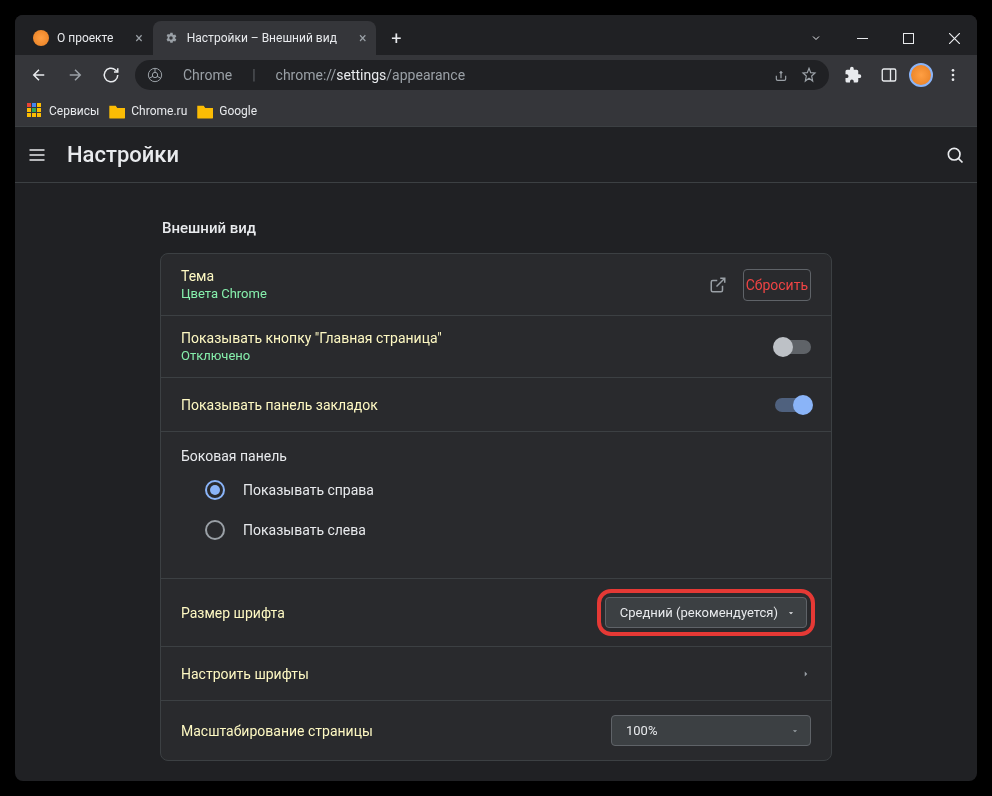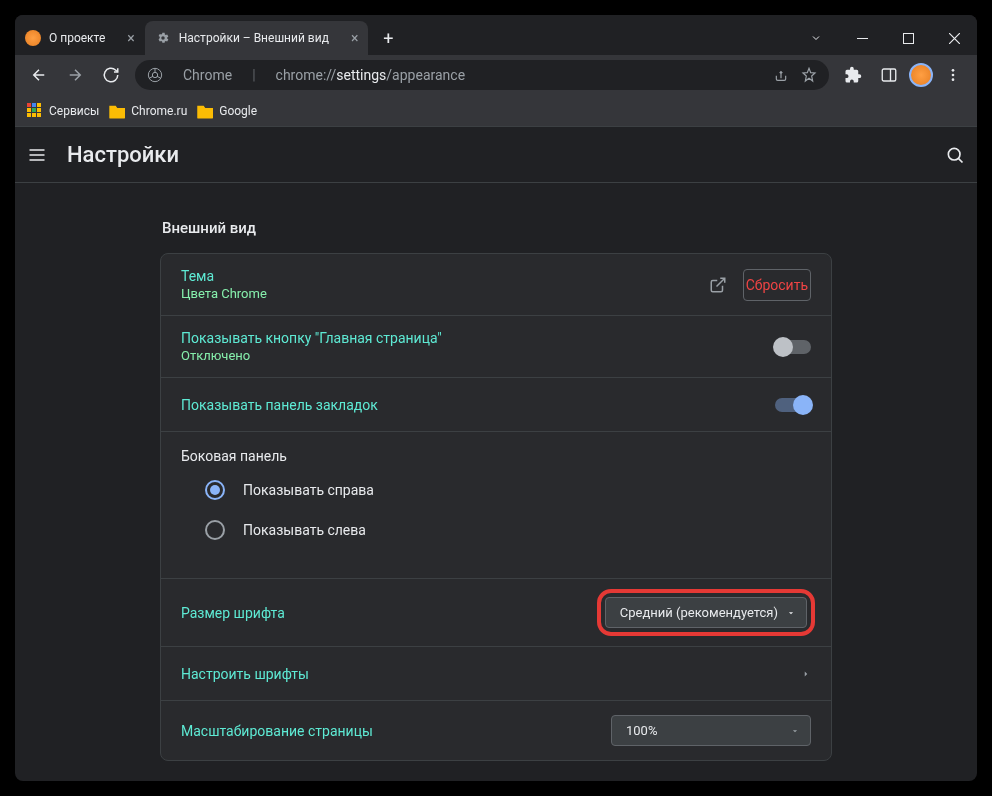--- a/index.html
+++ b/index.html
@@ -1,21 +1,21 @@
 <!DOCTYPE html>
 <html><head>
 <meta charset="utf-8">
 <style>
 * { margin: 0; padding: 0; box-sizing: border-box; font-family: Roboto, "Segoe UI", Arial, sans-serif; }
 body { background: #000; width: 992px; height: 796px; overflow: hidden; }
 .window { position: absolute; left: 15px; top: 15px; width: 962px; height: 766px; background: #202124; border-radius: 8px; overflow: hidden; }
 
 
 .titlebar { height: 40px; background: #202124; display: flex; align-items: flex-end; }
-.tabs { display: flex; align-items: flex-end; height: 100%; padding-left: 0; flex: 1; }
+.tabs { display: flex; align-items: flex-end; height: 100%; padding-left: 8px; flex: 1; }
 .tab { display: flex; align-items: center; height: 34px; padding: 0 10px; color: #e8eaed; font-size: 12px; position: relative; }
 .tab.inactive { background: transparent; }
 .tab.active { background: #35363a; border-radius: 8px 8px 0 0; }
 .tab-icon { width: 16px; height: 16px; margin-right: 8px; display: flex; align-items: center; justify-content: center; }
 .tab-icon.orange { background: radial-gradient(circle, #ff9f43, #e67e22); border-radius: 50%; }
 .tab-title { white-space: nowrap; }
 .tab-close { margin-left: 22px; color: #9aa0a6; font-size: 14px; cursor: pointer; }
 .new-tab { width: 28px; height: 28px; display: flex; align-items: center; justify-content: center; color: #e8eaed; font-size: 18px; margin-left: 6px; margin-bottom: 3px; cursor: pointer; }
 .win-controls { display: flex; height: 34px; }
 .win-btn { width: 46px; display: flex; align-items: center; justify-content: center; color: #e8eaed; cursor: pointer; }
@@ -48,21 +48,21 @@
 .search-btn { color: #e8eaed; cursor: pointer; }
 
 
 .content { padding: 24px 0 0 0; display: flex; flex-direction: column; align-items: center; }
 .section { width: 672px; }
 .section-title { color: #e8eaed; font-size: 15px; font-weight: 500; padding: 12px 0 16px 2px; }
 .card { background: #292a2d; border-radius: 8px; border: 1px solid #3c4043; }
 .row { display: flex; align-items: center; padding: 14px 20px; border-bottom: 1px solid #3c4043; min-height: 54px; }
 .row:last-child { border-bottom: none; }
 .row-text { flex: 1; }
-.row-title { color: #5eead4; font-size: 14px; }
+.row-title { color: #fef9c3; font-size: 14px; }
 .row-sub { color: #86efac; font-size: 13px; margin-top: 2px; }
 .row-icon { color: #9aa0a6; margin-right: 16px; cursor: pointer; }
 .btn-outline { border: 1px solid #5f6368; color: #ef4444; background: transparent; padding: 7px 2px; border-radius: 4px; font-size: 14px; cursor: pointer; }
 
 
 .toggle { width: 36px; height: 14px; border-radius: 14px; position: relative; cursor: pointer; }
 .toggle.off { background: #5f6368; }
 .toggle.on { background: #8ab4f866; }
 .toggle .knob { position: absolute; top: -3px; width: 20px; height: 20px; border-radius: 50%; }
 .toggle.off .knob { left: -2px; background: #bdc1c6; }

